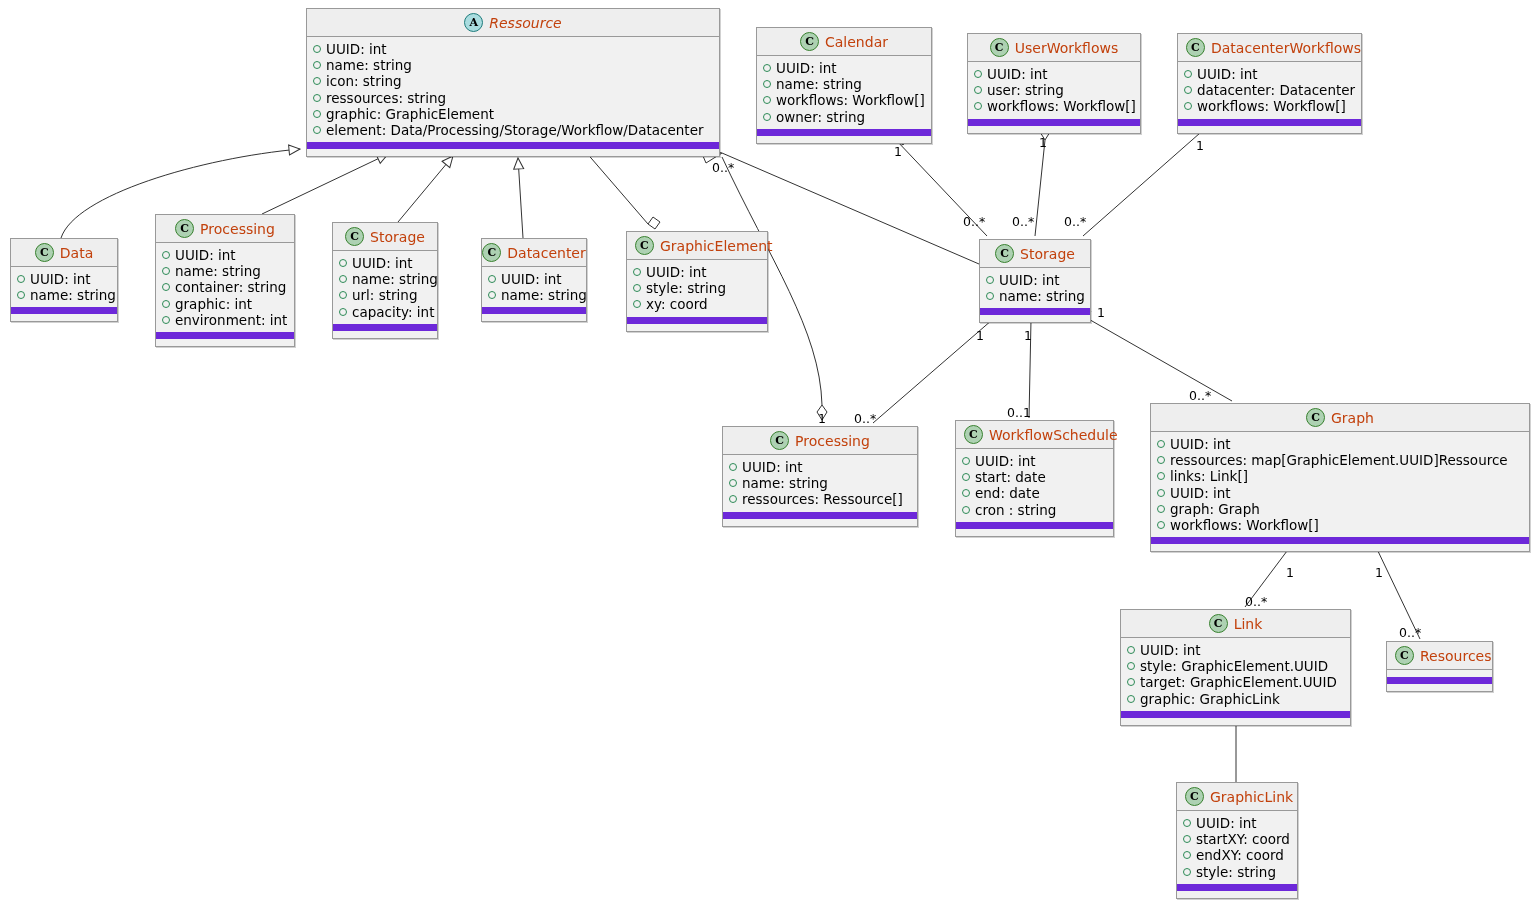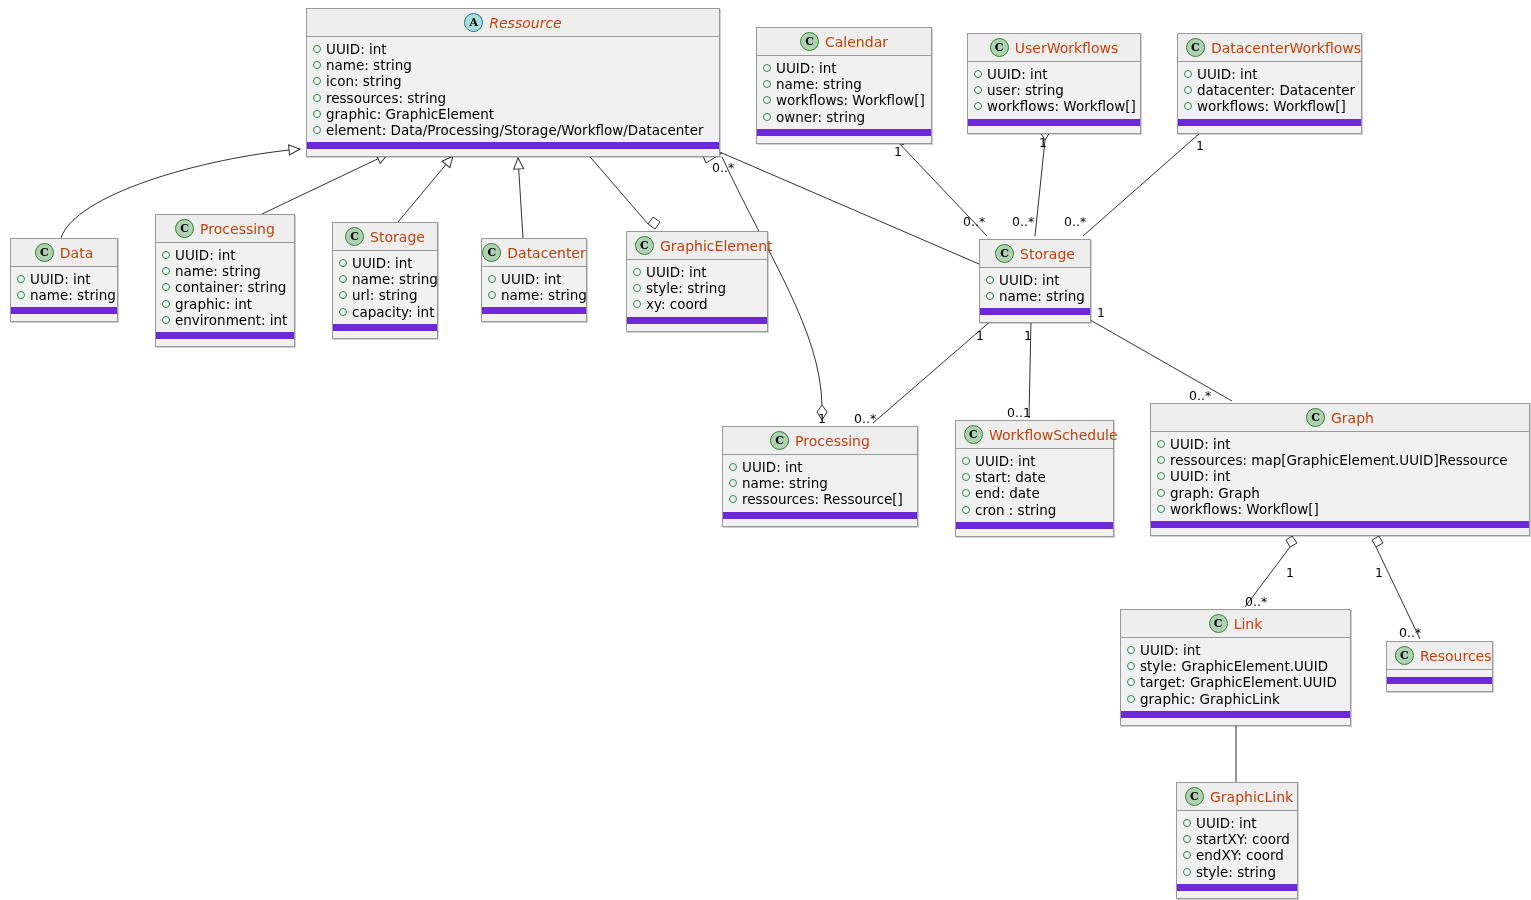--- a/index.html
+++ b/index.html
@@ -448,20 +448,24 @@
         <span class="cls-title">Graph</span>
       </div>
       <div class="uml-attrs">
         <div class="attr">
           <span class="vis-dot"></span>
           <span>UUID: int</span>
         </div>
         <div class="attr">
           <span class="vis-dot"></span>
           <span>ressources: map[GraphicElement.UUID]Ressource</span>
+        </div>
+        <div class="attr">
+          <span class="vis-dot"></span>
+          <span>links: Link[]</span>
         </div>
         <div class="attr">
           <span class="vis-dot"></span>
           <span>UUID: int</span>
         </div>
         <div class="attr">
           <span class="vis-dot"></span>
           <span>graph: Graph</span>
         </div>
         <div class="attr">

